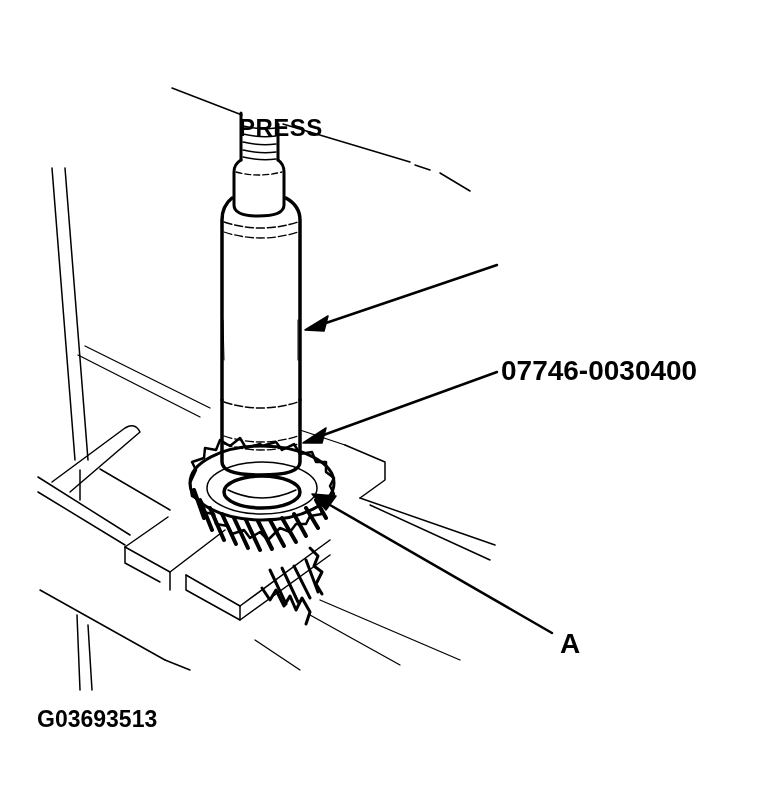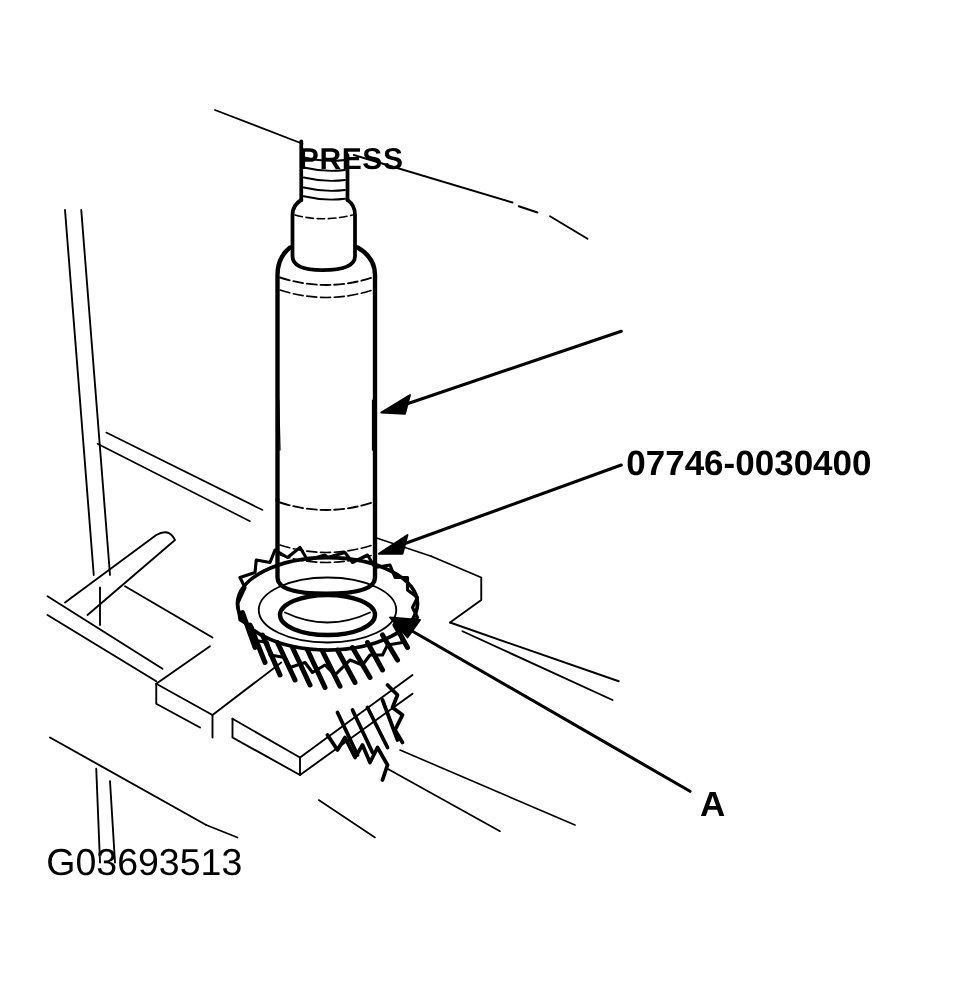--- a/index.html
+++ b/index.html
@@ -3,21 +3,21 @@
 <meta charset="utf-8">
 <style>
   html, body { margin: 0; padding: 0; background: #ffffff; }
   body { width: 769px; height: 806px; position: relative; overflow: hidden; font-family: "Liberation Sans", sans-serif; }
   #stage { position: absolute; left: 0; top: 0; width: 769px; height: 806px; }
   .label { position: absolute; color: #000; font-family: "Liberation Sans", sans-serif; font-weight: bold; white-space: nowrap; }
   .lbl-press { left: 239px; top: 70px; font-size: 24px; letter-spacing: 0.5px; margin-top: 44px; }
   .lbl-tool1 { left: 501px; top: 248px; font-size: 28px; }
   .lbl-tool2 { left: 501px; top: 355px; font-size: 28px; text-align: center; }
   .lbl-a { left: 560px; top: 628px; font-size: 28px; }
-  .lbl-fig { left: 37px; top: 674px; font-size: 30px; font-weight: normal; }
+  .lbl-fig { left: 37px; top: 706px; font-size: 23px; font-weight: bold; }
 </style>
 </head>
 <body>
 
 <div id="stage">
   <svg width="769" height="806" viewBox="0 0 769 806" xmlns="http://www.w3.org/2000/svg">
     <g fill="none" stroke="#000" stroke-linecap="round" stroke-linejoin="round">
 
       <g stroke-width="1.5">
         <line x1="172" y1="88" x2="242" y2="115"></line>

